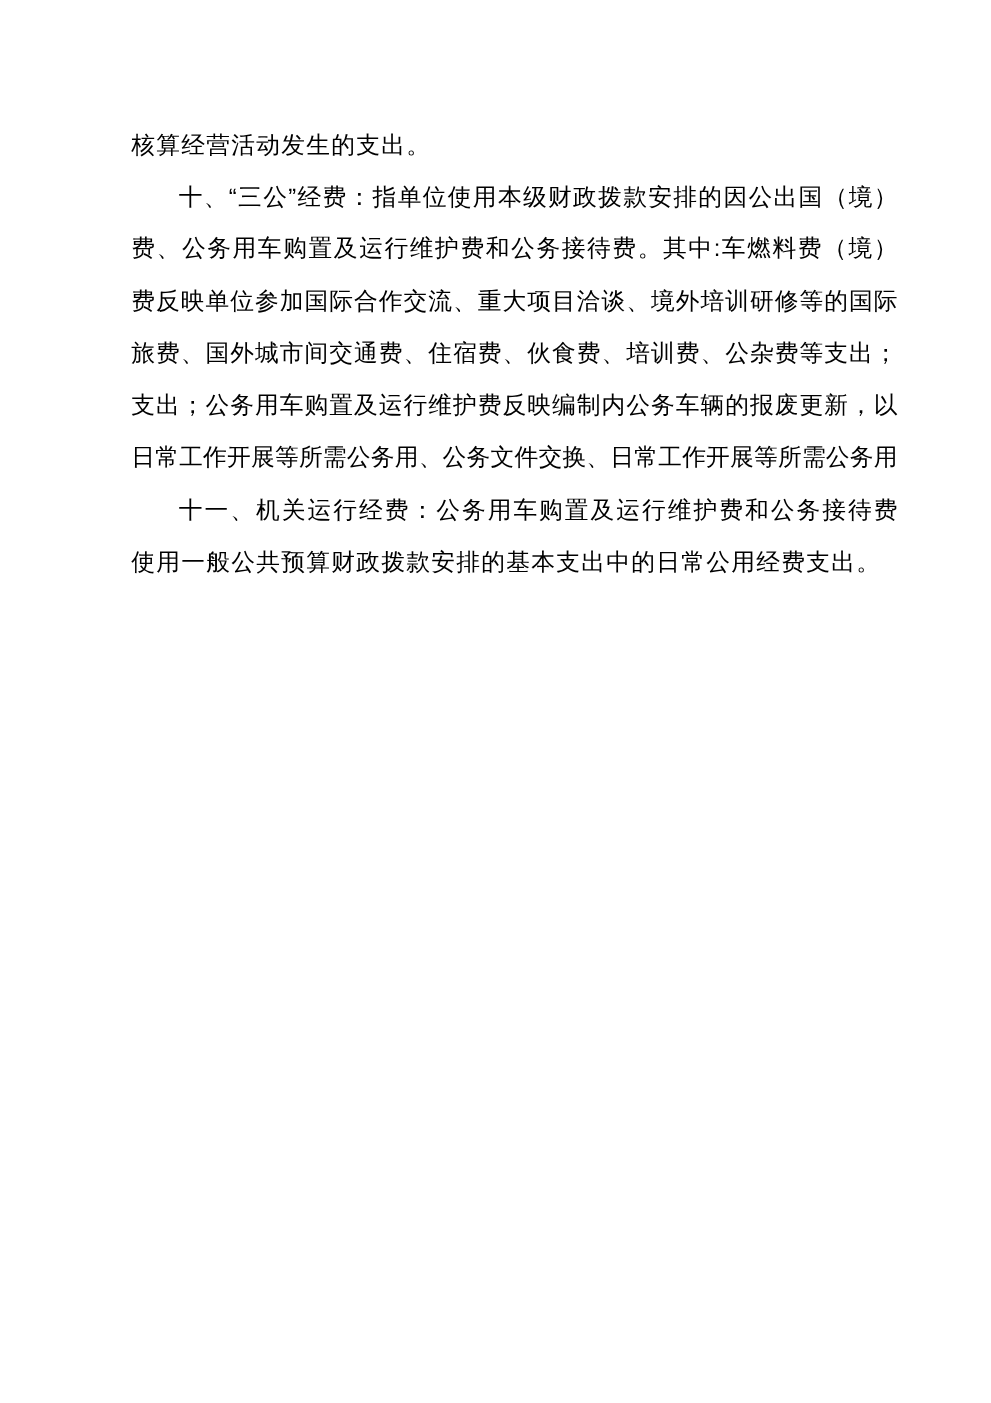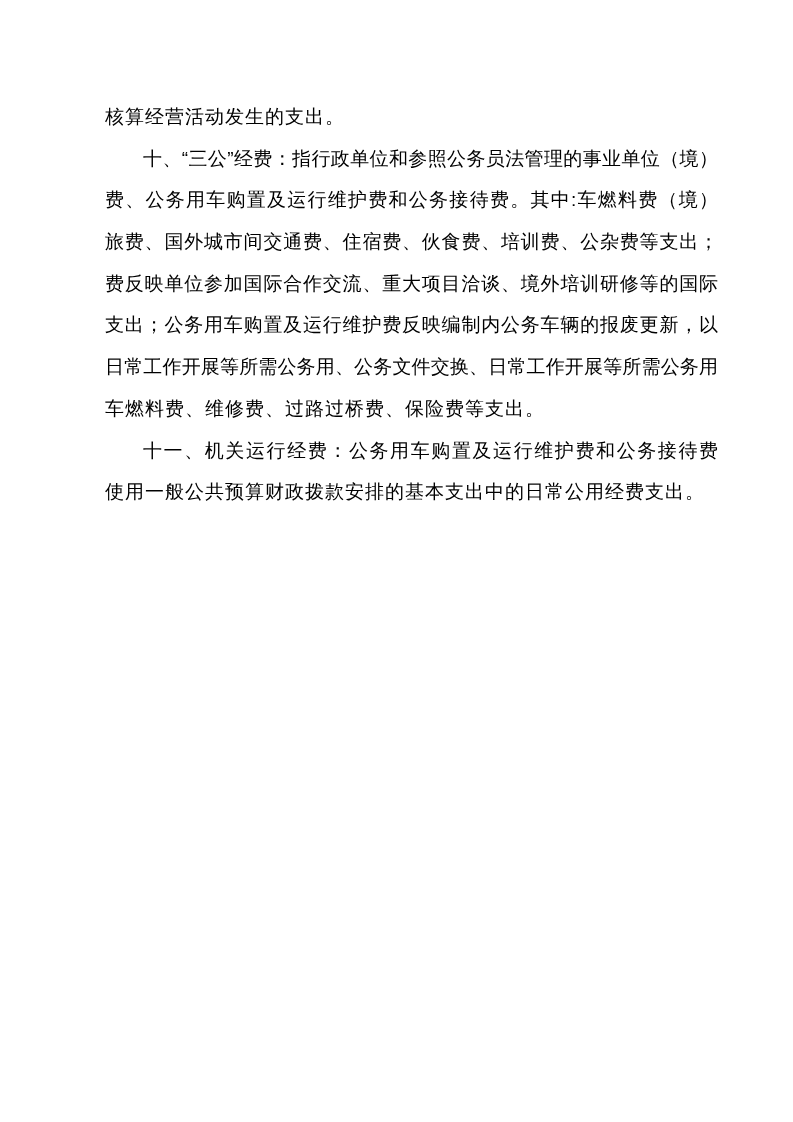--- a/index.html
+++ b/index.html
@@ -46,25 +46,24 @@
   }
 </style>
 </head>
 <body>
 
 <div class="page">
   <div class="textblock">
 
     <div class="ln end">核算经营活动发生的支出。</div>
 
-    <div class="ln just ind">十、“三公”经费：指行政单位和参照公务员法管理的事业单位（境）</div>
+    <div class="ln just ind">十、“三公”经费：指单位使用本级财政拨款安排的因公出国（境）</div>
     <div class="ln just">费、公务用车购置及运行维护费和公务接待费。其中:车燃料费（境）</div>
+    <div class="ln just">费反映单位参加国际合作交流、重大项目洽谈、境外培训研修等的国际</div>
     <div class="ln just">旅费、国外城市间交通费、住宿费、伙食费、培训费、公杂费等支出；</div>
-    <div class="ln just">费反映单位参加国际合作交流、重大项目洽谈、境外培训研修等的国际</div>
     <div class="ln just">支出；公务用车购置及运行维护费反映编制内公务车辆的报废更新，以</div>
     <div class="ln just">日常工作开展等所需公务用、公务文件交换、日常工作开展等所需公务用</div>
-    <div class="ln end">车燃料费、维修费、过路过桥费、保险费等支出。</div>
 
     <div class="ln just ind">十一、机关运行经费：公务用车购置及运行维护费和公务接待费</div>
     <div class="ln end">使用一般公共预算财政拨款安排的基本支出中的日常公用经费支出。</div>
 
   </div>
 </div>
 
 </body></html>

